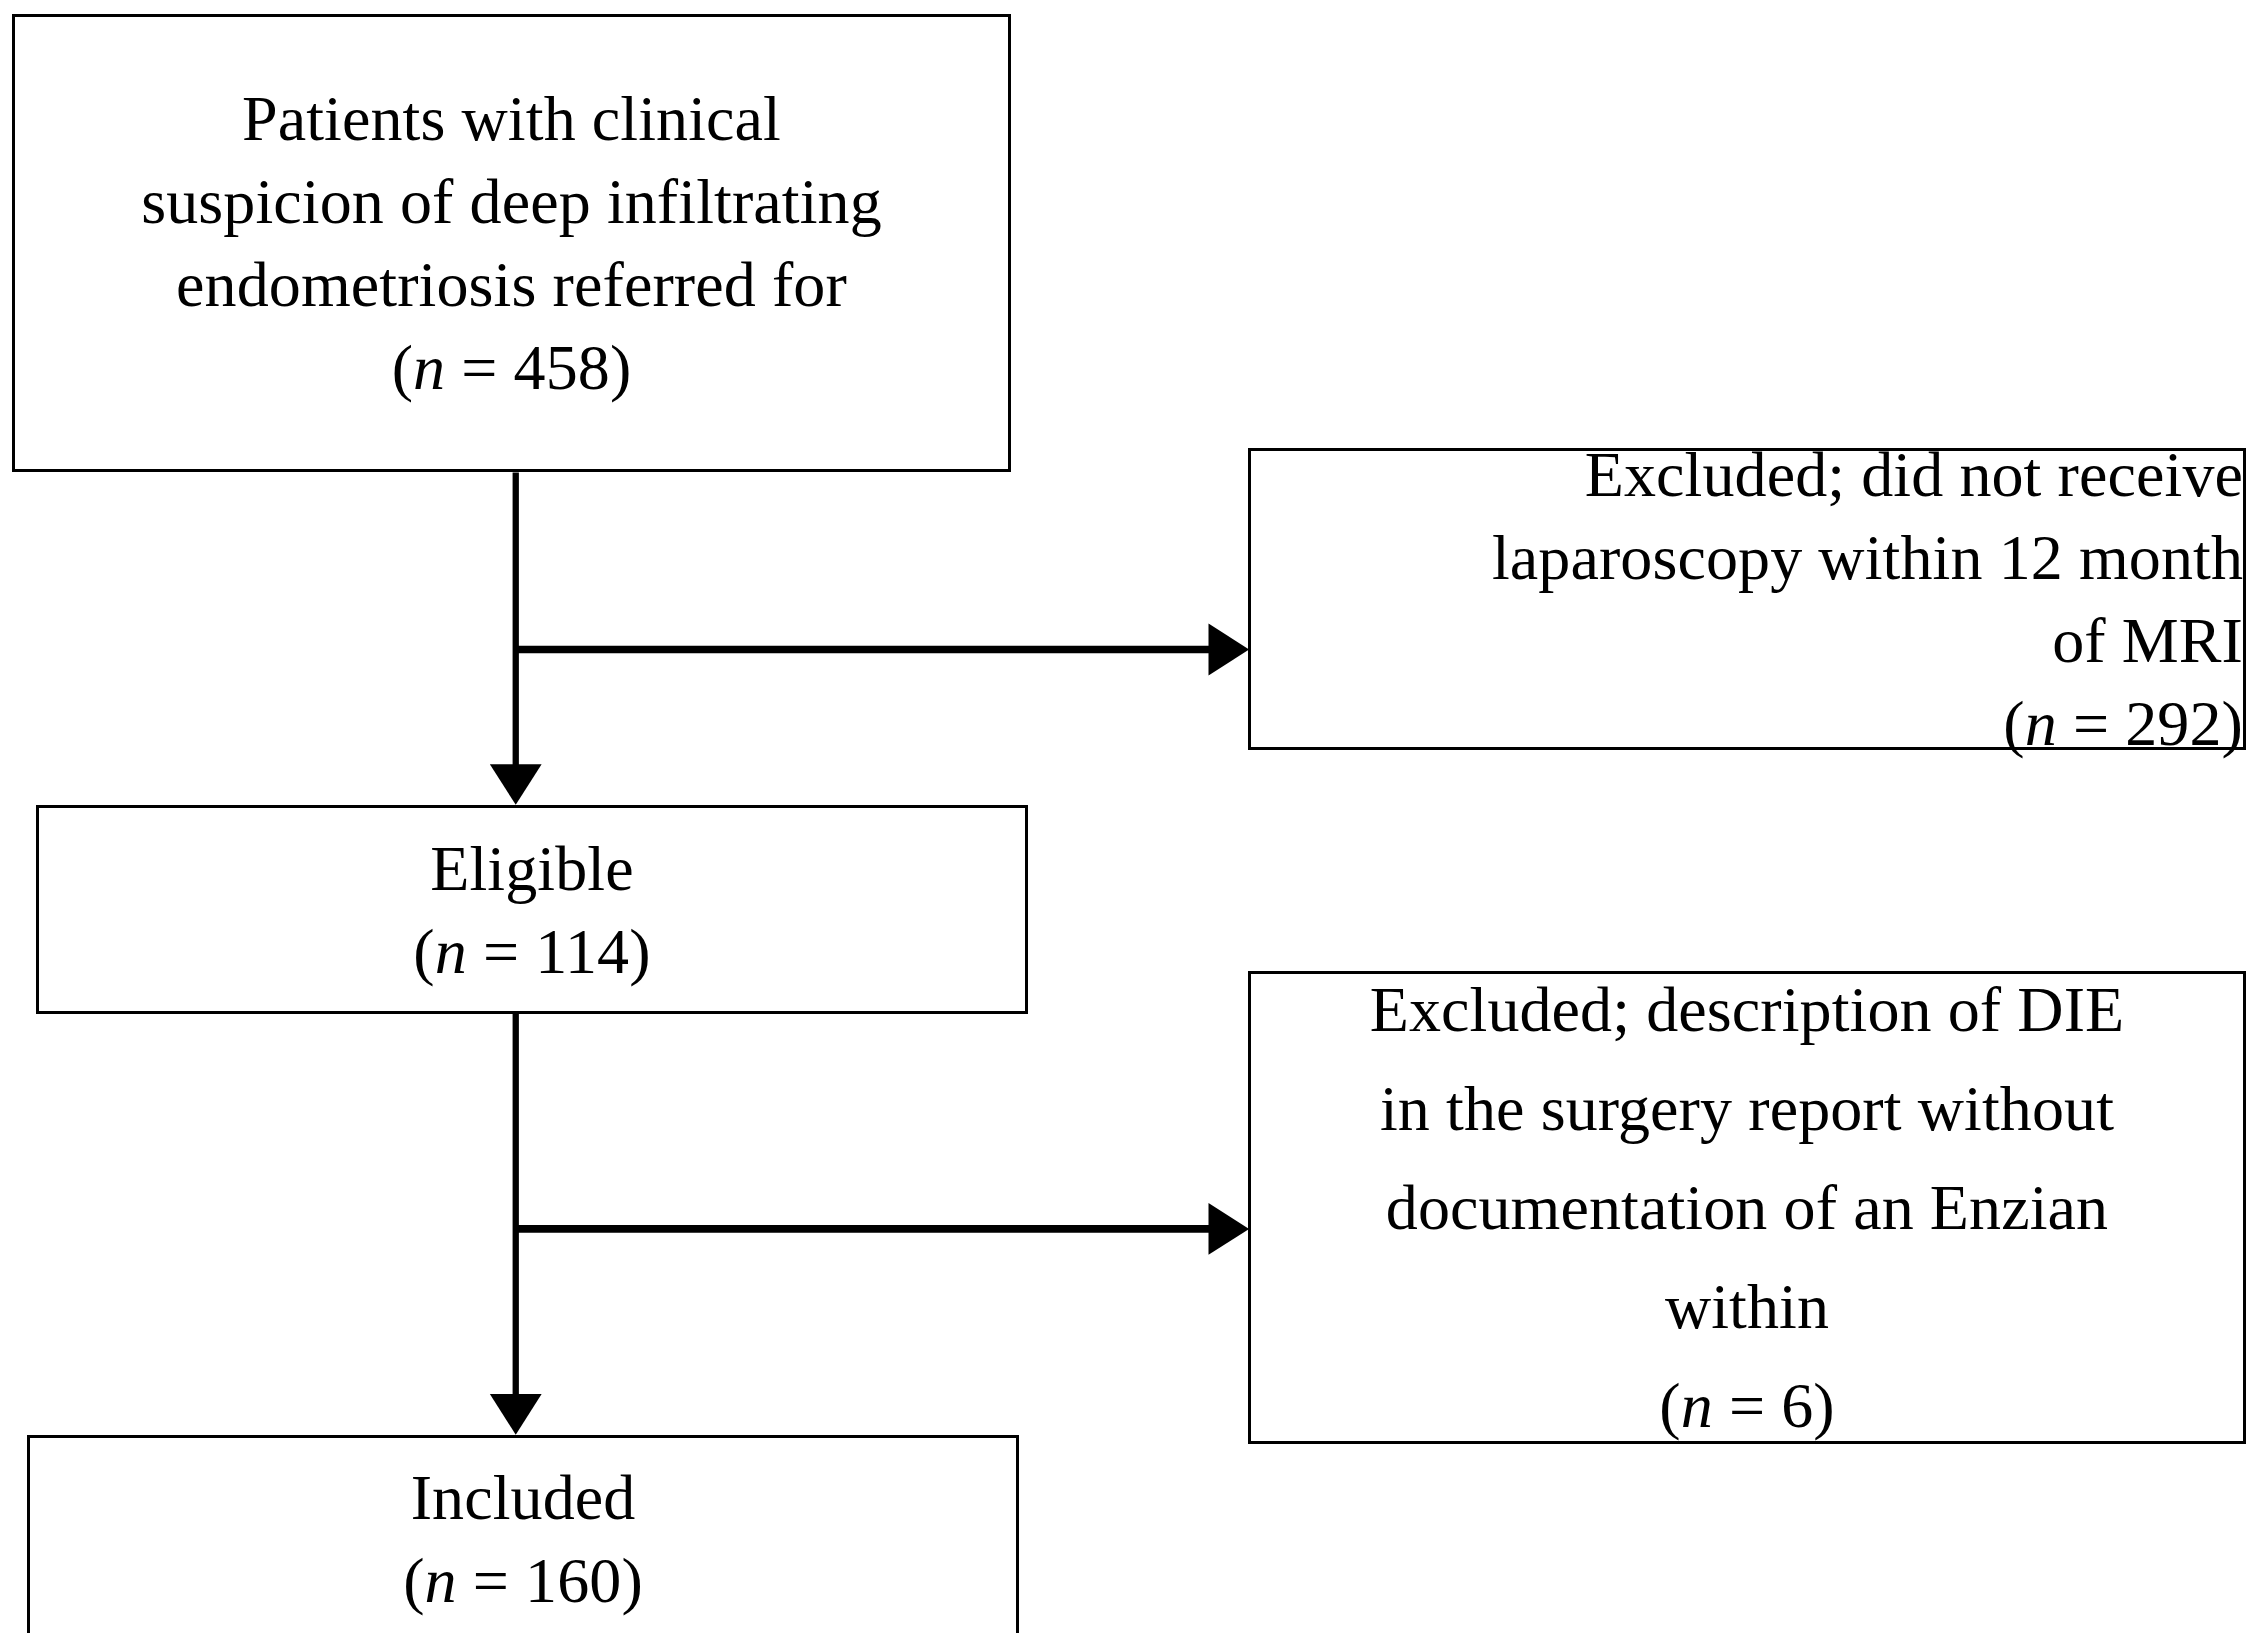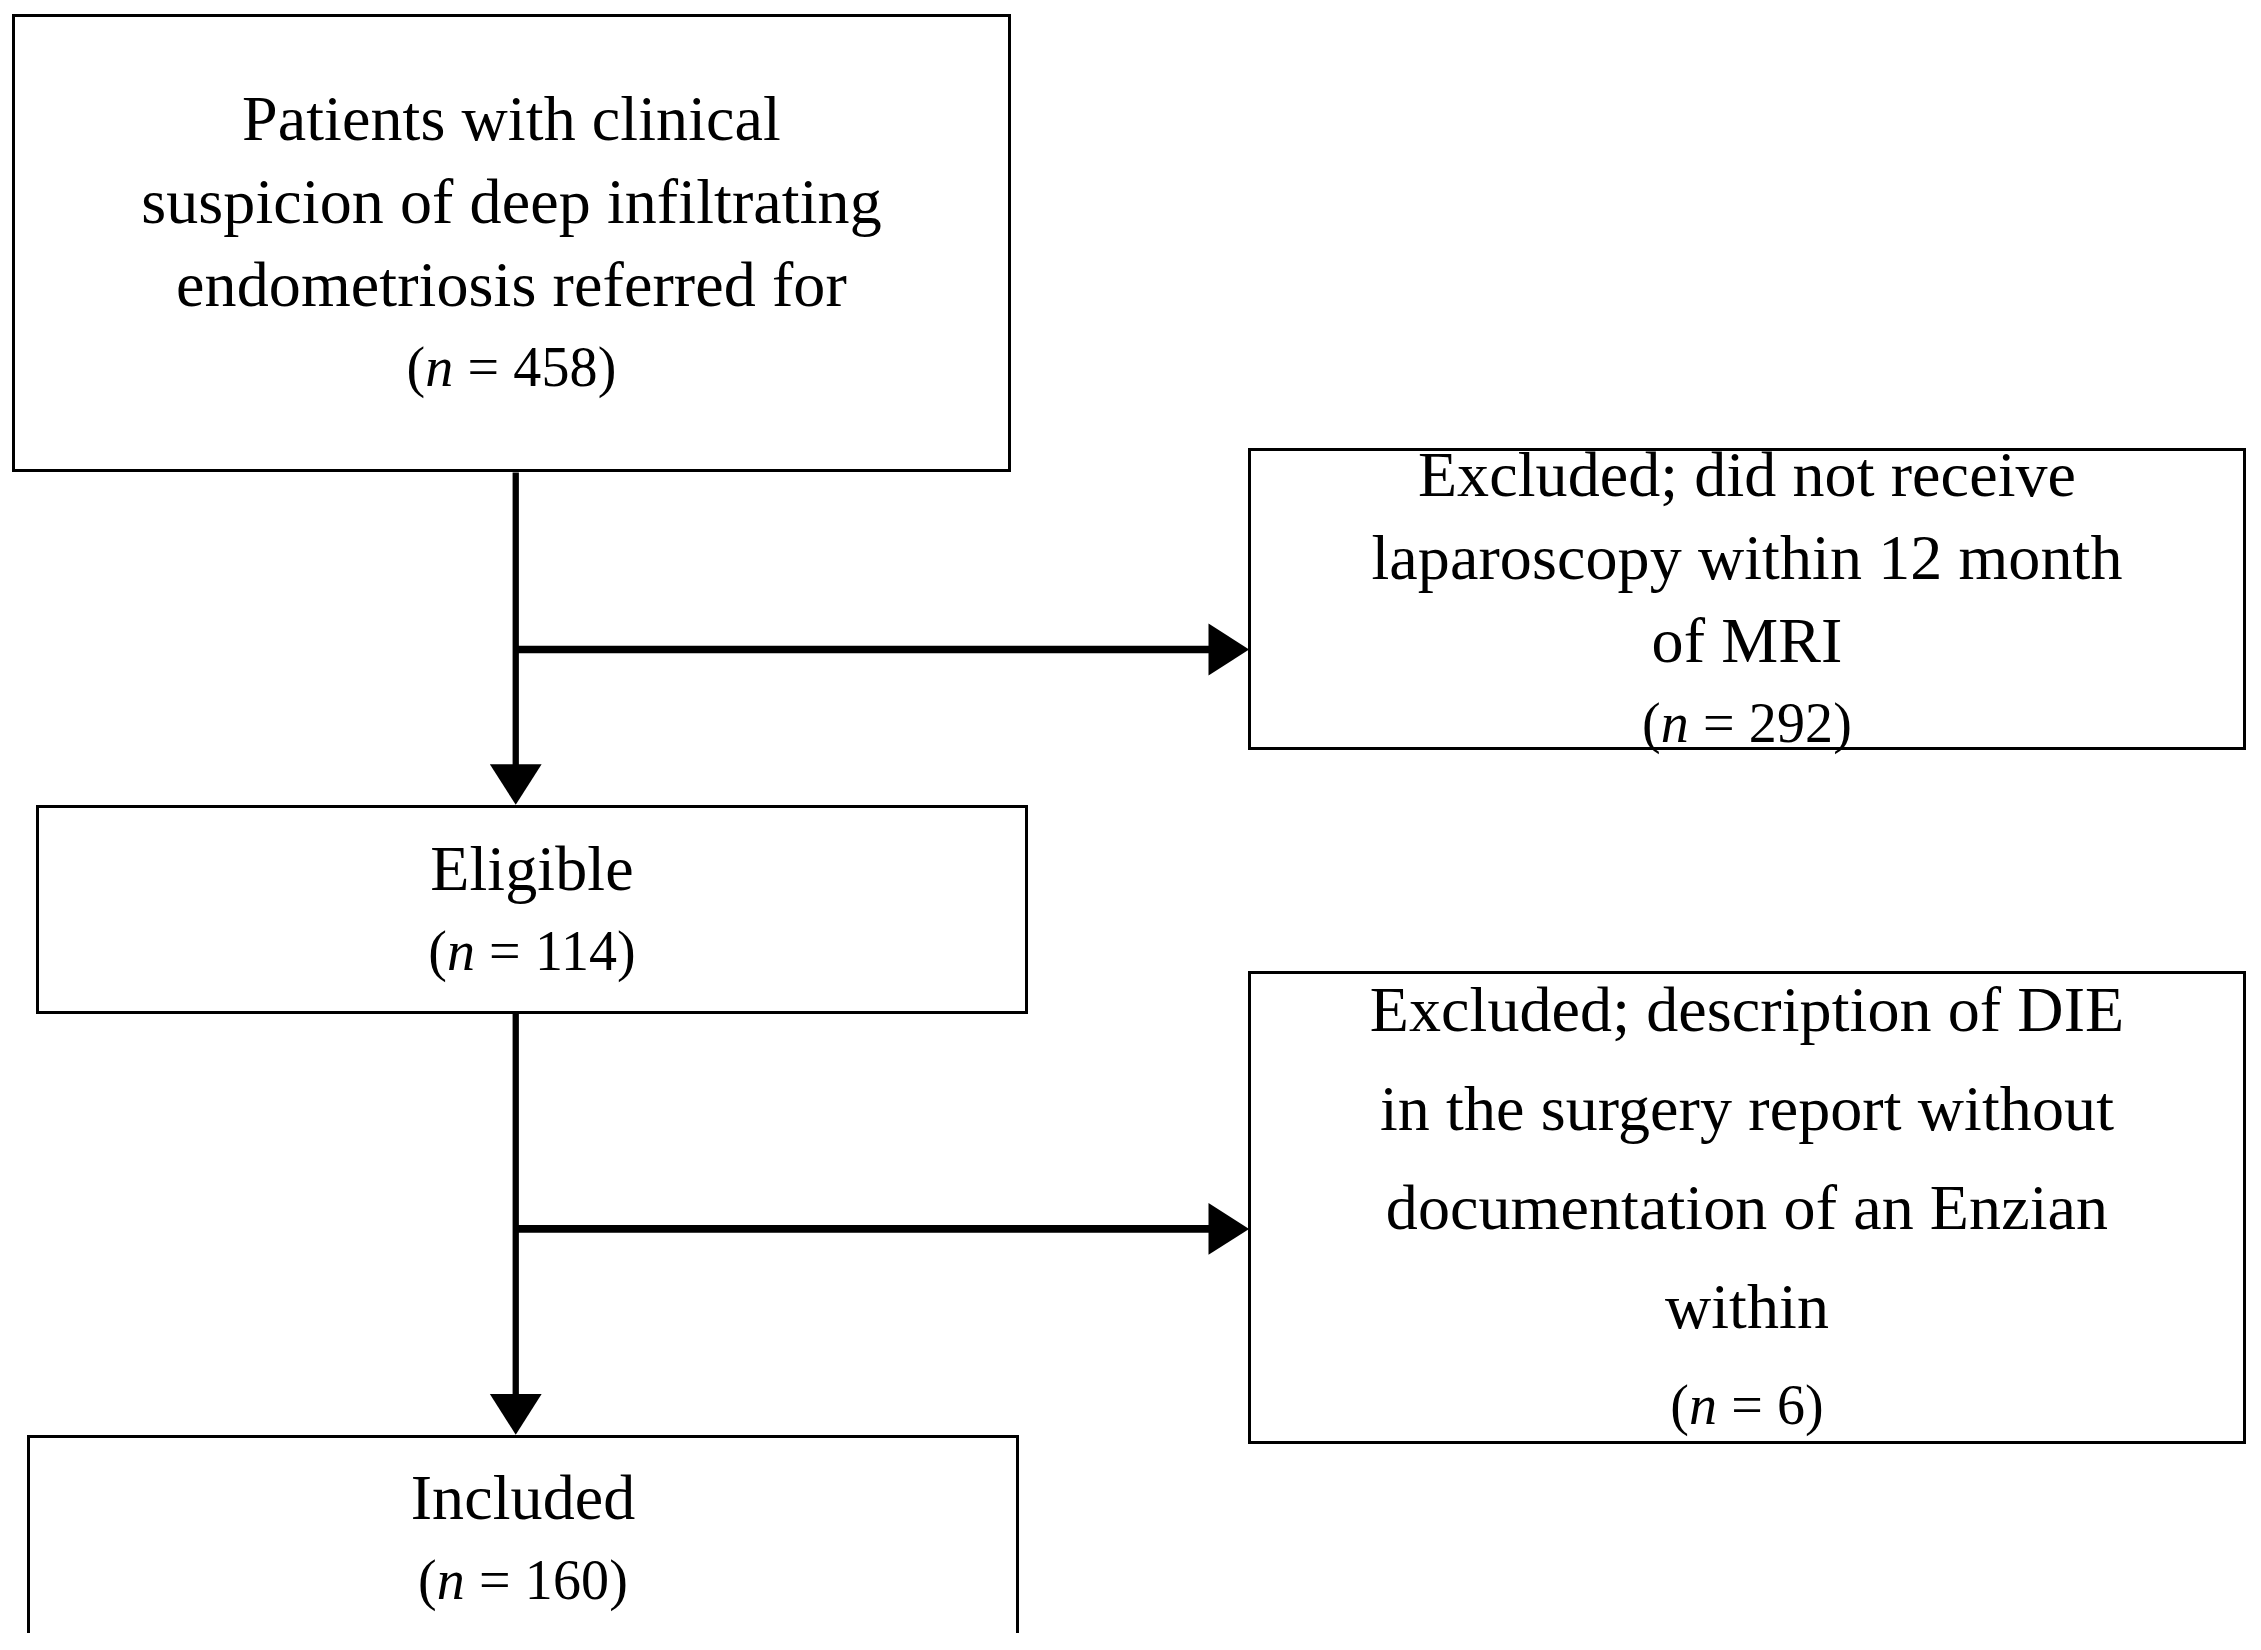--- a/index.html
+++ b/index.html
@@ -31,31 +31,31 @@
     text-align: center;
   }
   .flow-box .line {
     display: block;
     font-size: 64px;
     line-height: 83px;
     white-space: nowrap;
     letter-spacing: 0.1px;
   }
   .flow-box .line.count {
-    font-size: 56px;
+    font-size: 64px;
   }
   .count-italic {
     font-style: italic;
   }
 
   
   #box-source   { left: 12px;   top: 14px;   width: 999px; height: 458px; }
   #box-eligible { left: 36px;   top: 805px; width: 992px; height: 209px; }
   #box-included { left: 27px;   top: 1435px; width: 992px; height: 208px; }
-  #box-excluded-1 { left: 1248px; top: 448px;  width: 998px; height: 302px; }
+  #box-excluded-1 { left: 1248px; top: 448px;  width: 998px; height: 302px; align-items: flex-end; }
   #box-excluded-2 { left: 1248px; top: 971px; width: 998px; height: 473px; gap: 16px; }
 
   
   #connectors {
     position: absolute;
     left: 0;
     top: 0;
     width: 2261px;
     height: 1651px;
     pointer-events: none;

